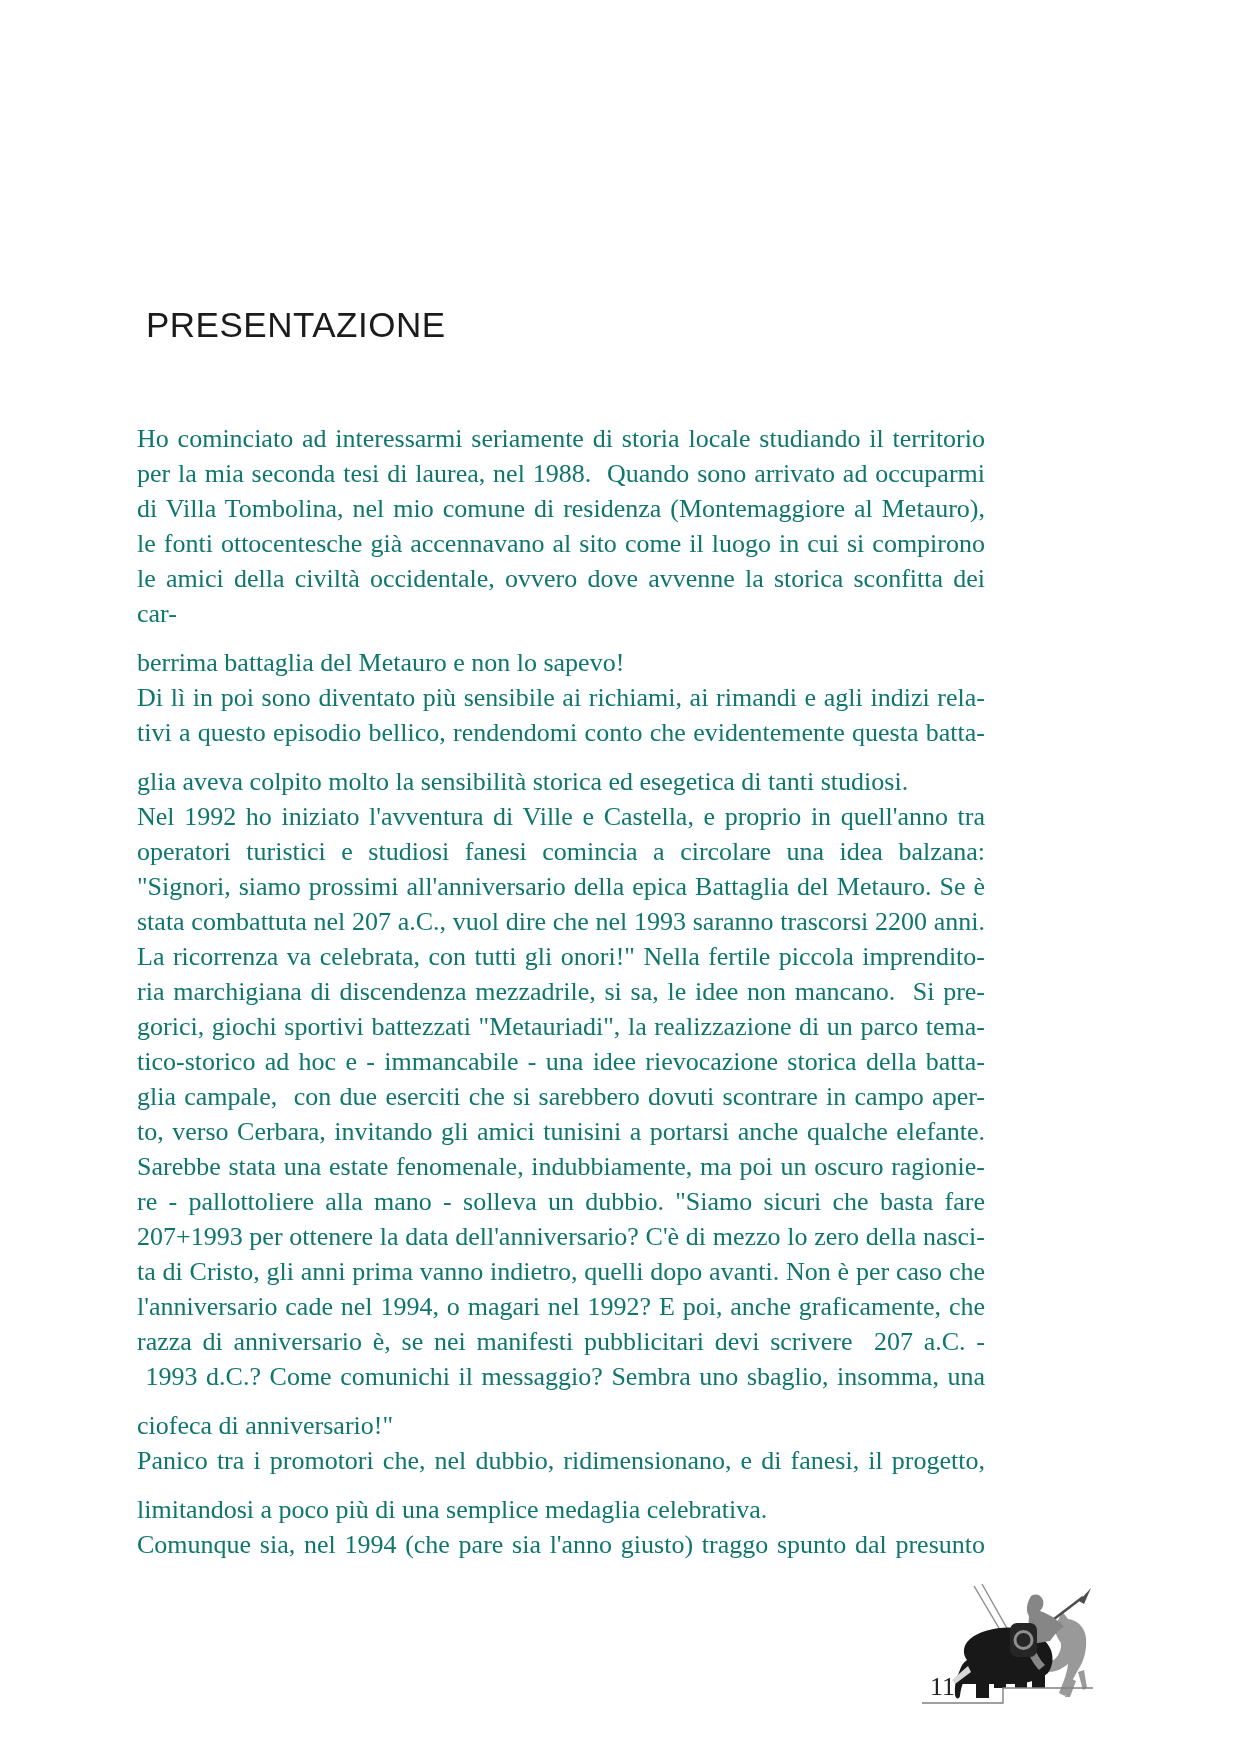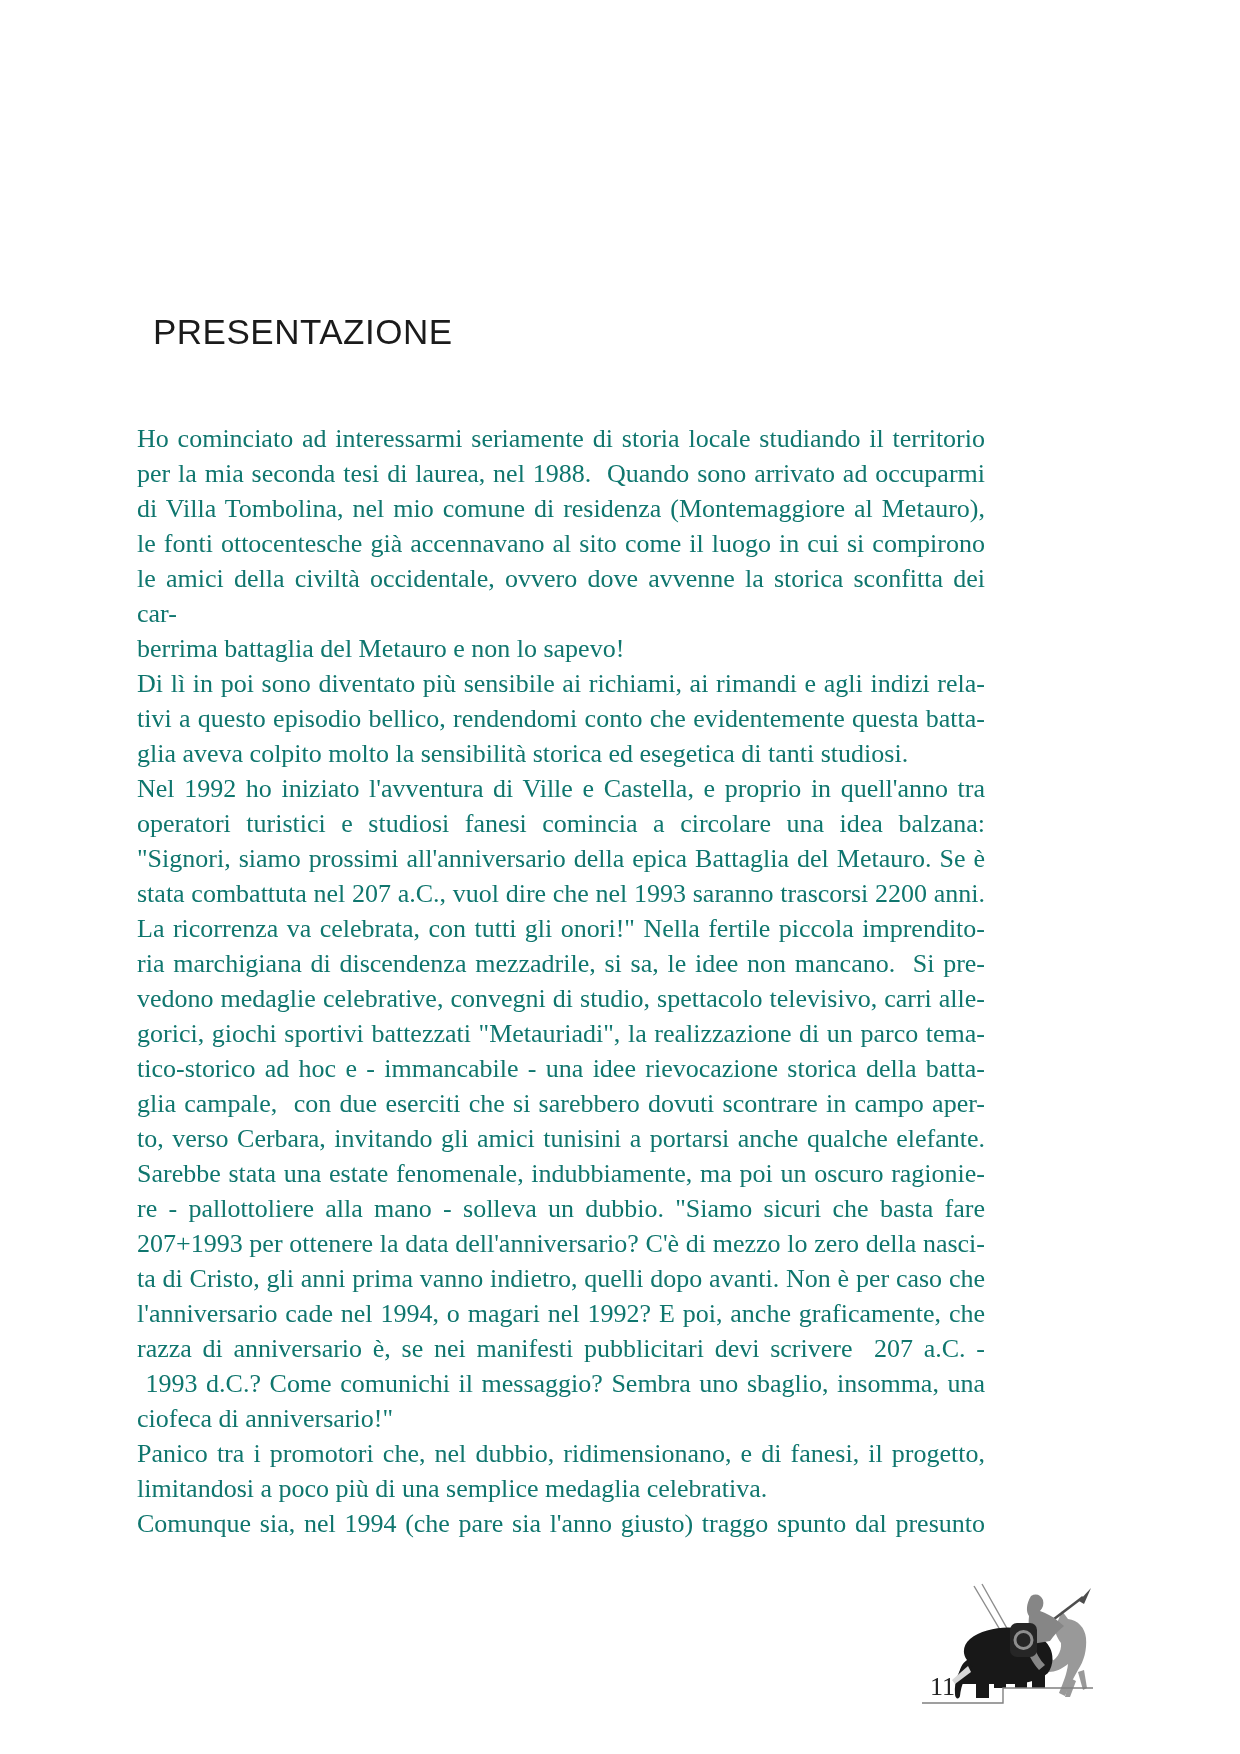--- a/index.html
+++ b/index.html
@@ -12,38 +12,39 @@
     overflow: hidden;
   }
   .page-title {
     position: absolute;
     left: 137px; top: 296px;
     font-family: "Liberation Sans", sans-serif;
     font-size: 35px;
     font-weight: normal;
     letter-spacing: 0.5px;
     color: #1b1b1b;
-    margin: 16px;
+    margin: 9px;
   }
   .body-text {
     position: absolute;
     left: 137px; top: 421px;
     width: 848px;
     font-size: 26px;
     line-height: 35px;
     color: #0f766e;
   }
   .body-text .line {
     text-align: justify;
     text-align-last: justify;
     text-justify: inter-word;
     white-space: normal;
   }
   .body-text .line.para-end {
     text-align-last: left;
+    margin-top: 14px;
   }
   .footer-graphic {
     position: absolute;
     left: 918px; top: 1566px;
     width: 180px; height: 142px;
   }
   .page-number {
     position: absolute;
     left: 930px; top: 1672px;
     font-family: "Liberation Serif", serif;
@@ -65,21 +66,20 @@
     <div class="line para-end">berrima battaglia del Metauro e non lo sapevo!</div>
     <div class="line">Di lì in poi sono diventato più sensibile ai richiami, ai rimandi e agli indizi rela-</div>
     <div class="line">tivi a questo episodio bellico, rendendomi conto che evidentemente questa batta-</div>
     <div class="line para-end">glia aveva colpito molto la sensibilità storica ed esegetica di tanti studiosi.</div>
     <div class="line">Nel 1992 ho iniziato l'avventura di Ville e Castella, e proprio in quell'anno tra</div>
     <div class="line">operatori turistici e studiosi fanesi comincia a circolare una idea balzana:</div>
     <div class="line">"Signori, siamo prossimi all'anniversario della epica Battaglia del Metauro. Se è</div>
     <div class="line">stata combattuta nel 207 a.C., vuol dire che nel 1993 saranno trascorsi 2200 anni.</div>
     <div class="line">La ricorrenza va celebrata, con tutti gli onori!" Nella fertile piccola imprendito-</div>
     <div class="line">ria marchigiana di discendenza mezzadrile, si sa, le idee non mancano.&nbsp; Si pre-</div>
-    <div class="line">vedono medaglie celebrative, convegni di studio, spettacolo televisivo, carri alle-</div>
     <div class="line">gorici, giochi sportivi battezzati "Metauriadi", la realizzazione di un parco tema-</div>
     <div class="line">tico-storico ad hoc e - immancabile - una idee rievocazione storica della batta-</div>
     <div class="line">glia campale,&nbsp; con due eserciti che si sarebbero dovuti scontrare in campo aper-</div>
     <div class="line">to, verso Cerbara, invitando gli amici tunisini a portarsi anche qualche elefante.</div>
     <div class="line">Sarebbe stata una estate fenomenale, indubbiamente, ma poi un oscuro ragionie-</div>
     <div class="line">re - pallottoliere alla mano - solleva un dubbio. "Siamo sicuri che basta fare</div>
     <div class="line">207+1993 per ottenere la data dell'anniversario? C'è di mezzo lo zero della nasci-</div>
     <div class="line">ta di Cristo, gli anni prima vanno indietro, quelli dopo avanti. Non è per caso che</div>
     <div class="line">l'anniversario cade nel 1994, o magari nel 1992? E poi, anche graficamente, che</div>
     <div class="line">razza di anniversario è, se nei manifesti pubblicitari devi scrivere&nbsp; 207 a.C. -</div>

